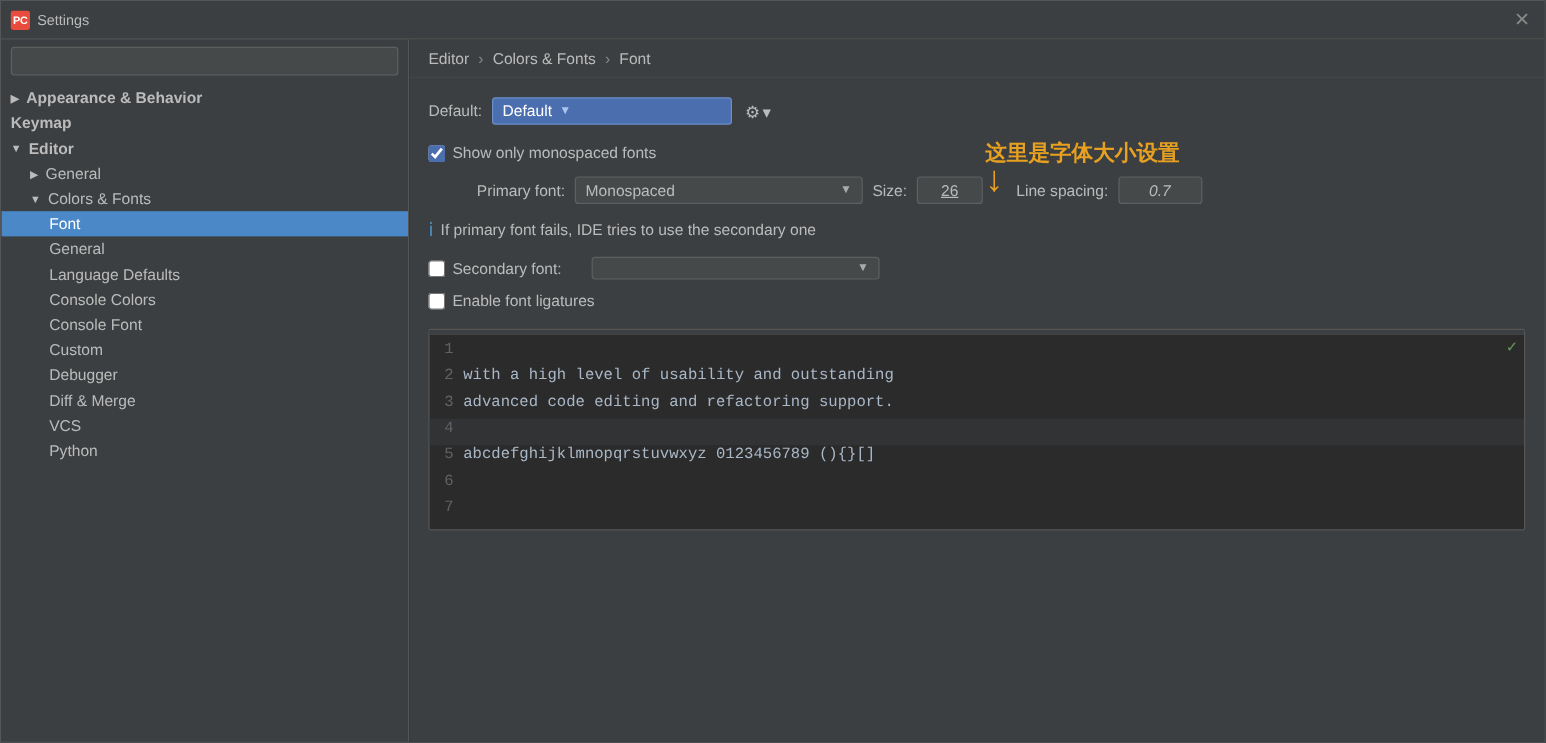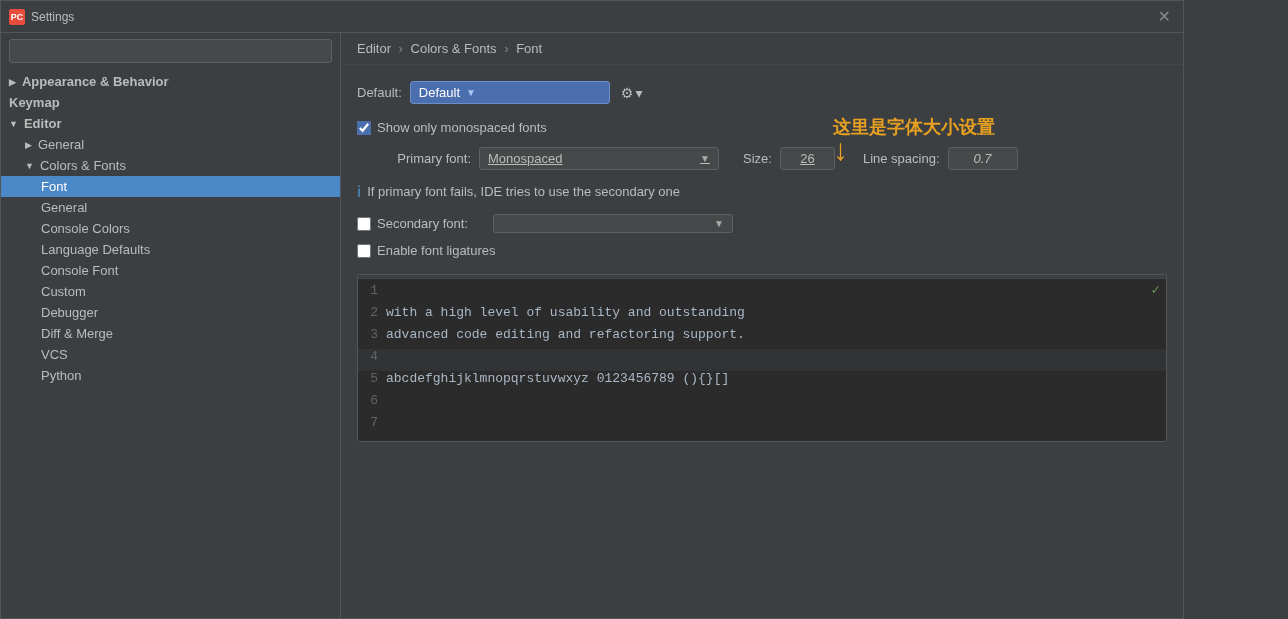--- a/index.html
+++ b/index.html
@@ -1,18 +1,18 @@
 <!DOCTYPE html>
 <html><head>
   <meta charset="utf-8">
   <style>
     * { box-sizing: border-box; margin: 0; padding: 0; }
     body { font-family: "Segoe UI", Arial, sans-serif; font-size: 13px; background: #3c3f41; color: #bbbbbb; width: 1288px; height: 619px; overflow: hidden; }
     
-    .window { width: 1184px; height: 619px; background: #3c3f41; display: flex; flex-direction: column; border: 1px solid #555; }
+    .window { width: 1288px; height: 619px; background: #3c3f41; display: flex; flex-direction: column; border: 1px solid #555; }
     
     .title-bar { background: #3c3f41; height: 32px; display: flex; align-items: center; padding: 0 8px; border-bottom: 1px solid #555; flex-shrink: 0; }
     .title-bar-icon { width: 16px; height: 16px; margin-right: 6px; background: #e74c3c; border-radius: 2px; display: flex; align-items: center; justify-content: center; color: white; font-size: 9px; font-weight: bold; }
     .title-bar-title { color: #bbbbbb; font-size: 12px; flex: 1; }
     .title-bar-close { color: #888; cursor: pointer; font-size: 16px; padding: 0 4px; }
     
     .content { display: flex; flex: 1; overflow: hidden; }
     
     
     .sidebar { width: 340px; background: #3c3f41; border-right: 1px solid #555; display: flex; flex-direction: column; flex-shrink: 0; overflow: hidden; }
@@ -46,21 +46,21 @@
     
     .checkbox-row { display: flex; align-items: center; gap: 6px; margin-bottom: 12px; }
     .checkbox-row input[type=checkbox] { width: 14px; height: 14px; accent-color: #4b6eaf; }
     .checkbox-label { color: #bbbbbb; font-size: 13px; }
     
     
     .font-row { display: flex; align-items: center; gap: 8px; margin-bottom: 10px; margin-left: 24px; }
     .font-label { color: #bbbbbb; font-size: 13px; min-width: 90px; text-align: right; }
     .font-dropdown { background: #45494a; border: 1px solid #5e6060; color: #bbbbbb; padding: 3px 8px; border-radius: 3px; font-size: 13px; display: flex; align-items: center; gap: 6px; cursor: pointer; min-width: 220px; }
     .dropdown-arrow { color: #aaa; font-size: 10px; margin-left: auto; }
-    .size-label { color: #bbbbbb; font-size: 13px; margin-left: 16px; text-align: right; }
+    .size-label { color: #bbbbbb; font-size: 13px; margin-left: 0; text-align: right; }
     .size-input { background: #45494a; border: 1px solid #5e6060; color: #bbbbbb; padding: 3px 8px; border-radius: 3px; font-size: 13px; width: 55px; text-align: center; text-decoration: underline; }
     .linespacing-label { color: #bbbbbb; font-size: 13px; margin-left: 20px; }
     .linespacing-input { background: #45494a; border: 1px solid #5e6060; color: #bbbbbb; padding: 3px 8px; border-radius: 3px; font-size: 13px; width: 70px; text-align: center; font-style: italic; }
     
     
     .info-row { display: flex; align-items: center; gap: 6px; margin-bottom: 12px; }
     .info-icon { color: #4b8fc4; font-size: 16px; }
     .info-text { color: #bbbbbb; font-size: 13px; }
     
     
@@ -128,25 +128,25 @@
 
         <div class="nav-item level2 selected">
           <span>Font</span>
         </div>
 
         <div class="nav-item level2">
           <span>General</span>
         </div>
 
         <div class="nav-item level2">
+          <span>Language Defaults</span>
+        </div>
+
+        <div class="nav-item level2">
           <span>Console Colors</span>
-        </div>
-
-        <div class="nav-item level2">
-          <span>Language Defaults</span>
         </div>
 
         <div class="nav-item level2">
           <span>Console Font</span>
         </div>
 
         <div class="nav-item level2">
           <span>Custom</span>
         </div>
 
@@ -193,21 +193,21 @@
           </button>
         </div>
 
         <div class="checkbox-row">
           <input type="checkbox" id="mono-cb" checked="" style="">
           <label for="mono-cb" class="checkbox-label">Show only monospaced fonts</label>
         </div>
 
         <div class="font-row">
           <span class="font-label">Primary font:</span>
-          <div class="font-dropdown" style="min-width:240px;text-decoration:underline;">
+          <div class="font-dropdown" style="min-width:240px;">
             <span>Monospaced</span>
             <span class="dropdown-arrow">▼</span>
           </div>
           <span class="size-label">Size:</span>
           <input type="text" class="size-input" value="26" style="">
           <span class="linespacing-label">Line spacing:</span>
           <input type="text" class="linespacing-input" value="0.7" style="">
         </div>
 
         <div class="info-row">
@@ -255,21 +255,21 @@
             <div class="preview-line">
               <span class="line-number">6</span>
             </div>
             <div class="preview-line">
               <span class="line-number">7</span>
               <span class="line-content"></span>
             </div>
           </div>
         </div>
 
-        <div style="position:absolute; top:50px; left:492px; pointer-events:none;">
+        <div style="position:absolute; top:50px; left:480px; pointer-events:none;">
           <div style="color:#e8a020; font-size:18px; font-weight:bold; white-space:nowrap;">这里是字体大小设置</div>
           <div style="color:#e8a020; font-size:30px; line-height:1; margin-top:-4px;">↓</div>
         </div>
 
       </div>
     </div>
   </div>
 </div>
 
 </body></html>

